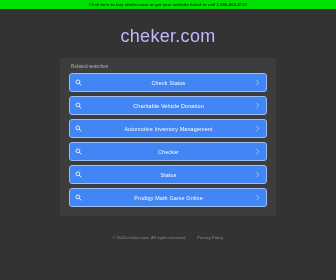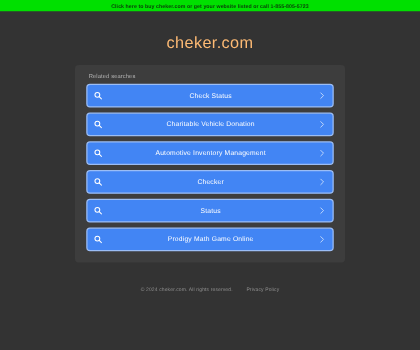--- a/index.html
+++ b/index.html
@@ -46,22 +46,22 @@
   }
 
   
   .title-wrap {
     width: 100%;
     text-align: center;
     margin-top: 17px;
     flex: 0 0 auto;
   }
   .site-title {
-    font-size: 13px;
-    color: #fdba74;
+    font-size: 18px;
+    color: #c4b5fd;
     font-weight: normal;
     letter-spacing: 0.3px;
     margin: 0;
   }
 
   
   .panel {
     margin: 11px auto 0 auto;
     width: 216px;
     background: #3d3d3d;

